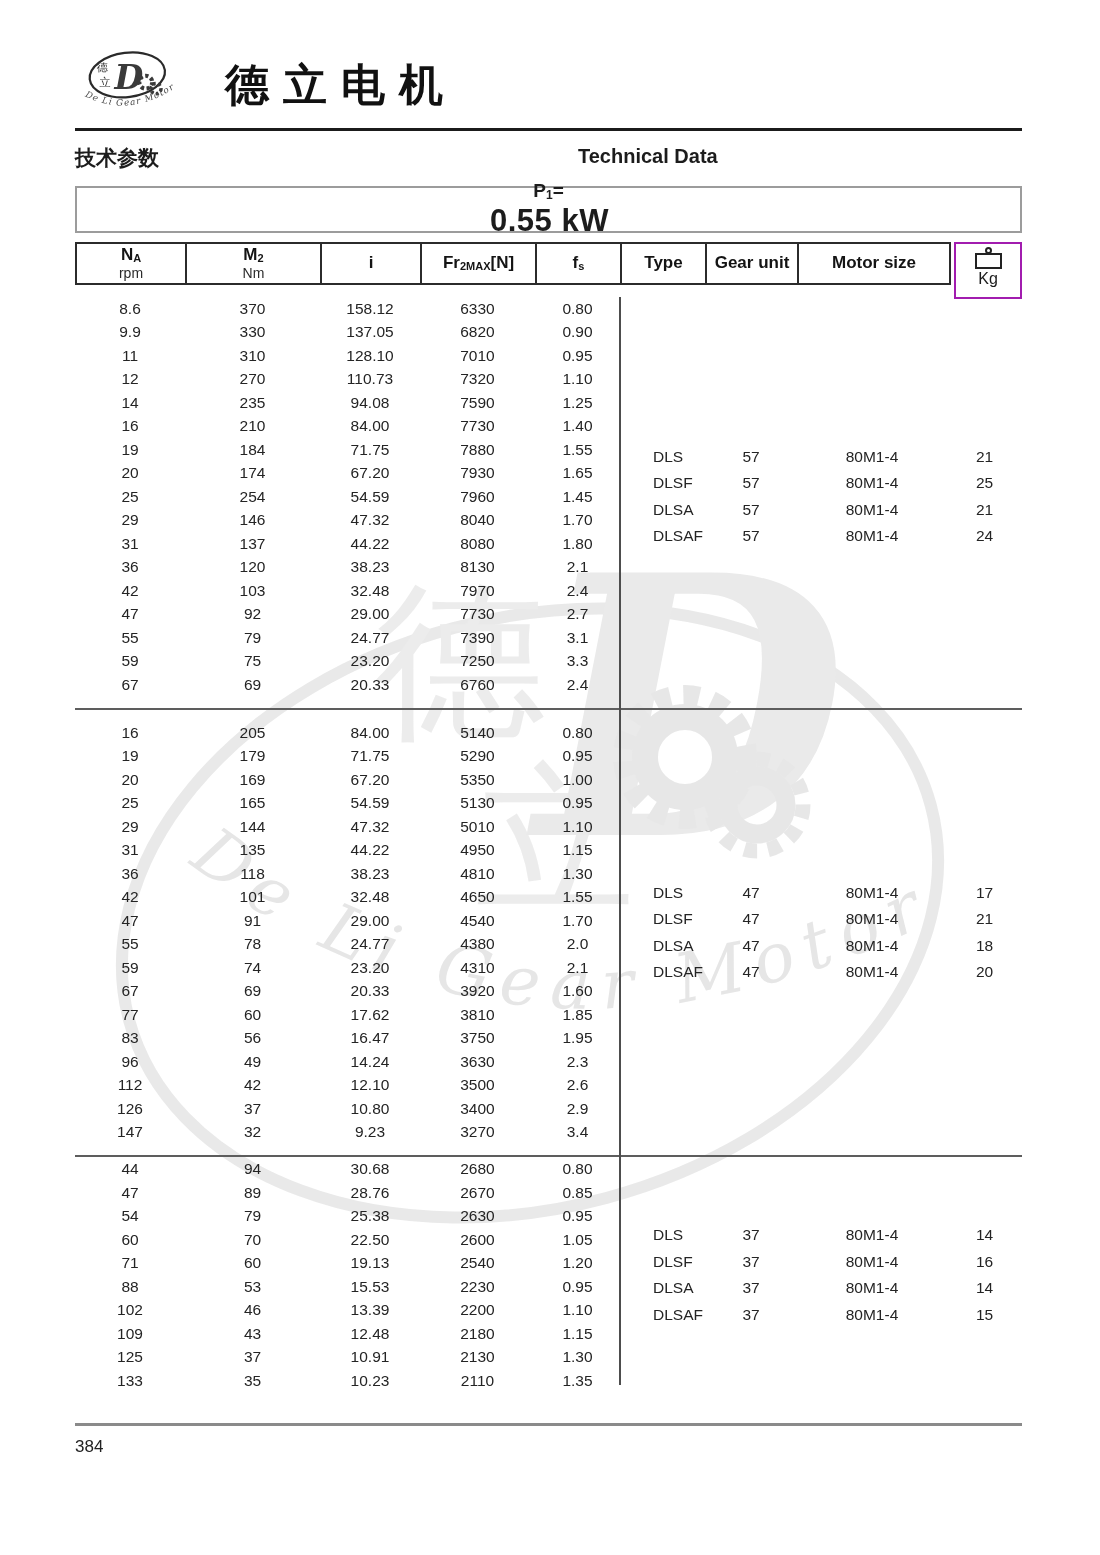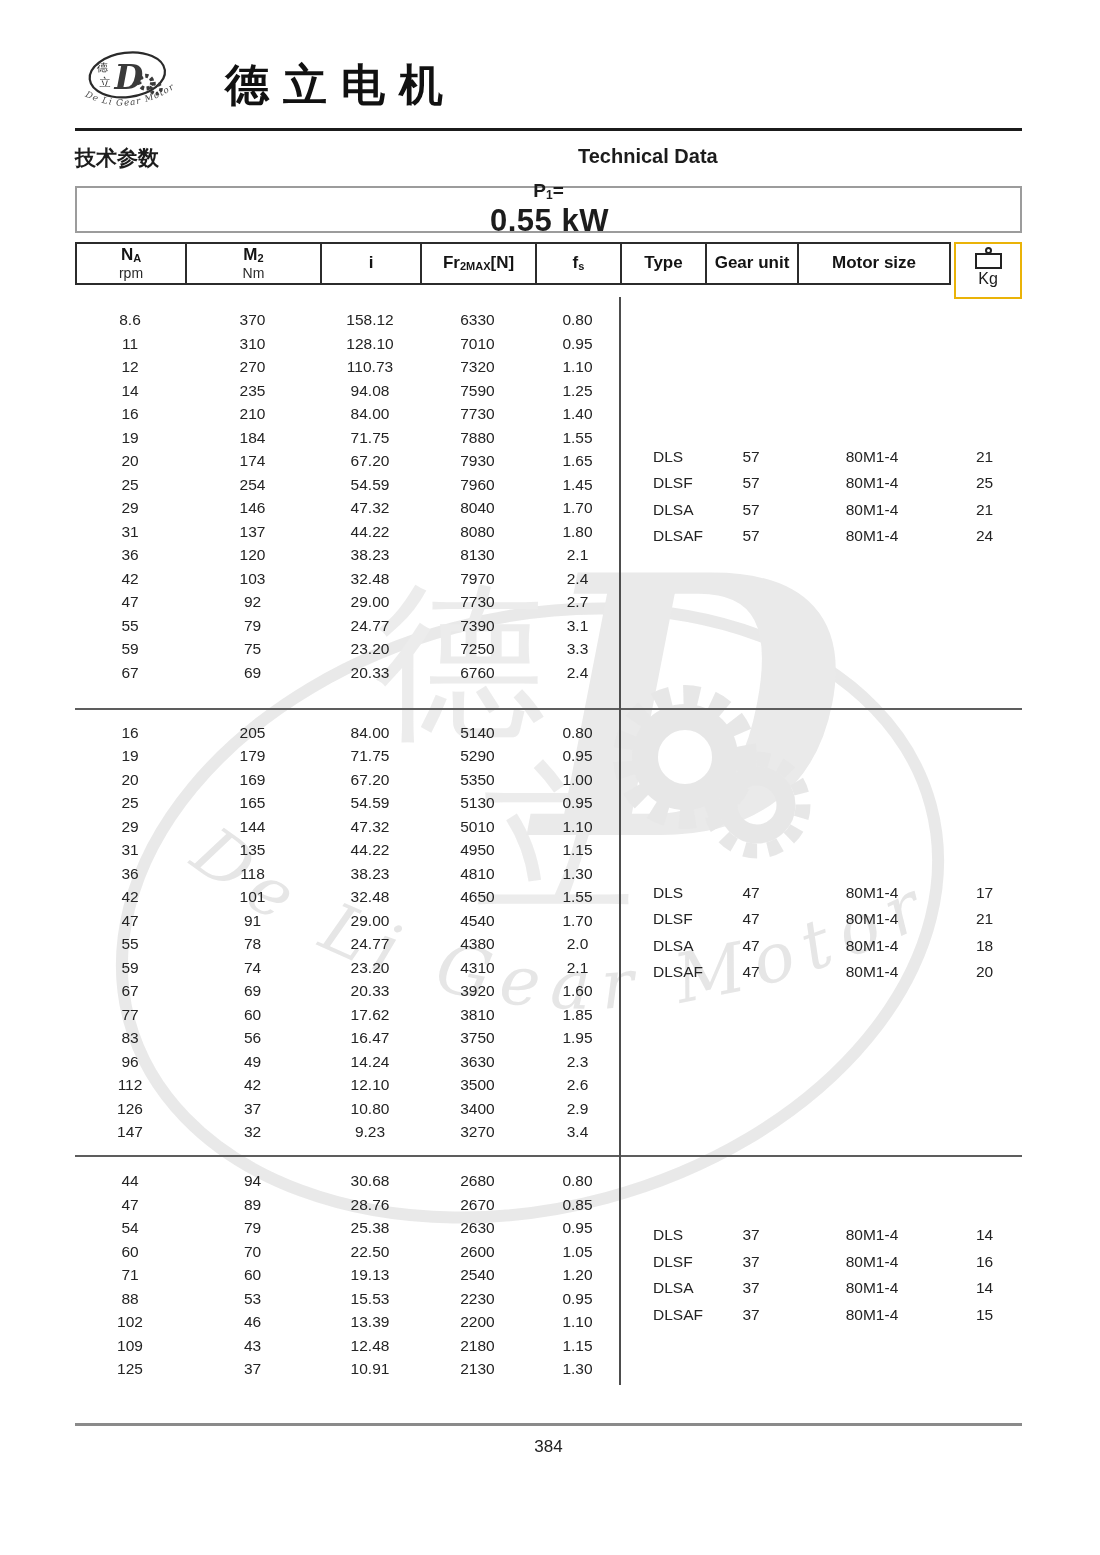--- a/index.html
+++ b/index.html
@@ -27,21 +27,21 @@
   
   .thead-row { display:flex; margin-top:9px; height:43px; }
   .thead { display:grid; grid-template-columns:110px 135px 100px 115px 85px 85px 92px 150px;
            border:2px solid #2b2b2b; width:876px; }
   .th { border-right:2px solid #2b2b2b; display:flex; flex-direction:column;
         justify-content:center; align-items:center; }
   .th:last-child { border-right:none; }
   .th-main { font-weight:bold; font-size:17px; color:#141414; line-height:1.1; }
   .th-main sub { font-size:11px; vertical-align:-0.15em; }
   .th-unit { font-size:14px; color:#2a2a2a; }
-  .kg-box { width:68px; height:57px; border:2px solid #eab308; margin-left:3px;
+  .kg-box { width:68px; height:57px; border:2px solid #a21caf; margin-left:3px;
             display:flex; flex-direction:column; align-items:center; padding:3px 0 3px; }
   .kg-knob { width:7px; height:7px; border:2px solid #222; border-radius:50%; }
   .kg-body { width:27px; height:16px; border:2px solid #222; margin-top:-1px; }
   .kg-label { font-size:16px; color:#1c1c1c; margin-top:1px; }
 
   
   .data-area { position:relative; height:1108px; }
   .watermark { position:absolute; left:0; top:250px; z-index:0; }
   .v-divider { position:absolute; left:544px; top:12px; bottom:8px; width:2px; background:#4d4d4d; z-index:2; }
   .section { display:flex; position:relative; z-index:1; }
@@ -53,21 +53,21 @@
   .num-row { display:grid; grid-template-columns:110px 135px 100px 115px 85px; height:23.5px; align-items:center; }
   .cell { text-align:center; font-size:15.5px; color:#242424; }
   .types { width:402px; display:flex; flex-direction:column; justify-content:center; }
   .type-row { display:grid; grid-template-columns:85px 92px 150px 75px; height:26.5px;
               align-items:center; font-size:15.5px; color:#242424; }
   .tcell { text-align:center; }
   .tcell:first-child { text-align:left; padding-left:33px; }
 
   
   .bottom-rule { height:3px; background:#8a8a8a; margin-top:30px; }
-  .page-number { text-align:center; font-size:17px; margin-top:11px; color:#222; }
+  .page-number { text-align:left; font-size:17px; margin-top:11px; color:#222; }
 
   .wm-serif { font-family:"DejaVu Serif", serif; }
 </style>
 </head>
 <body>
 
 <div class="page">
   <div class="content">
 
     <div class="brand-row">
@@ -158,20 +158,27 @@
     <div class="section s1">
           <div class="nums">
             <div class="num-row">
               <div class="cell">8.6</div>
               <div class="cell">370</div>
               <div class="cell">158.12</div>
               <div class="cell">6330</div>
               <div class="cell">0.80</div>
             </div>
             <div class="num-row">
+              <div class="cell">9.9</div>
+              <div class="cell">330</div>
+              <div class="cell">137.05</div>
+              <div class="cell">6820</div>
+              <div class="cell">0.90</div>
+            </div>
+            <div class="num-row">
               <div class="cell">11</div>
               <div class="cell">310</div>
               <div class="cell">128.10</div>
               <div class="cell">7010</div>
               <div class="cell">0.95</div>
             </div>
             <div class="num-row">
               <div class="cell">12</div>
               <div class="cell">270</div>
               <div class="cell">110.73</div>
@@ -511,20 +518,27 @@
               <div class="cell">2180</div>
               <div class="cell">1.15</div>
             </div>
             <div class="num-row">
               <div class="cell">125</div>
               <div class="cell">37</div>
               <div class="cell">10.91</div>
               <div class="cell">2130</div>
               <div class="cell">1.30</div>
             </div>
+            <div class="num-row">
+              <div class="cell">133</div>
+              <div class="cell">35</div>
+              <div class="cell">10.23</div>
+              <div class="cell">2110</div>
+              <div class="cell">1.35</div>
+            </div>
           </div>
           <div class="types">
             <div class="type-row">
               <div class="tcell">DLS</div>
               <div class="tcell">37</div>
               <div class="tcell">80M1-4</div>
               <div class="tcell">14</div>
             </div>
             <div class="type-row">
               <div class="tcell">DLSF</div>

